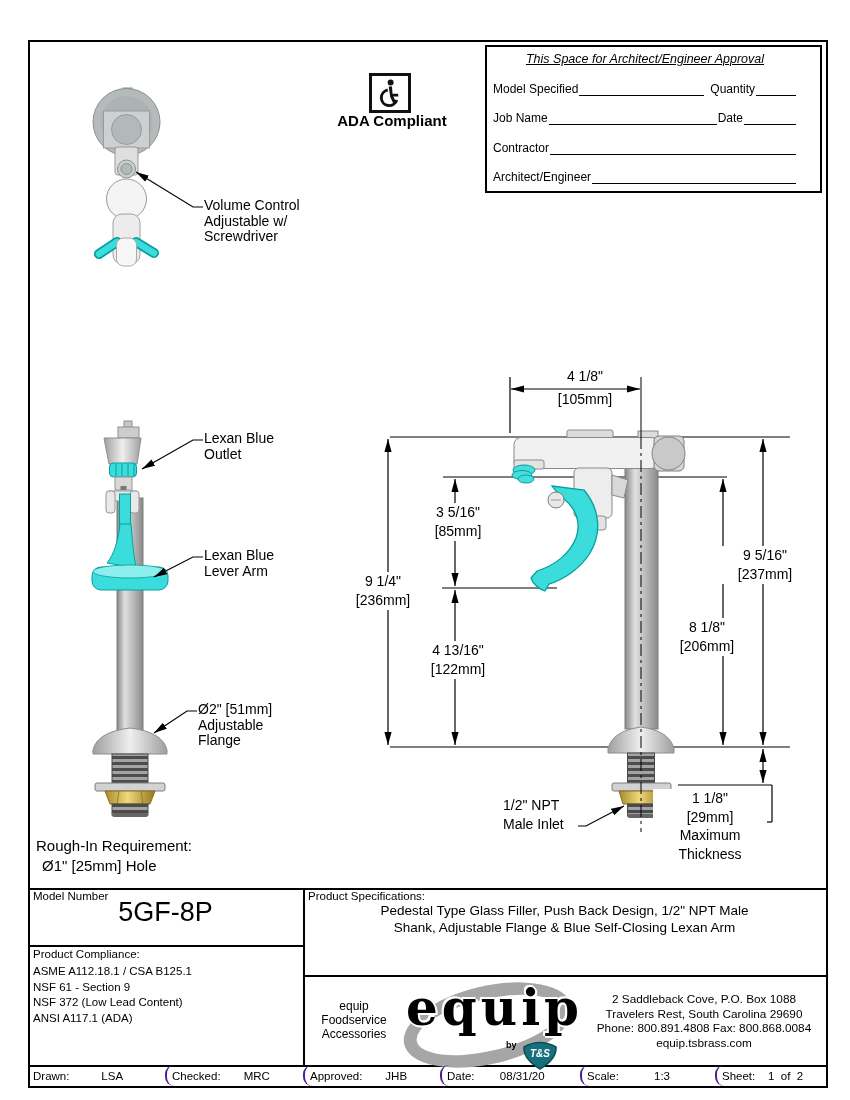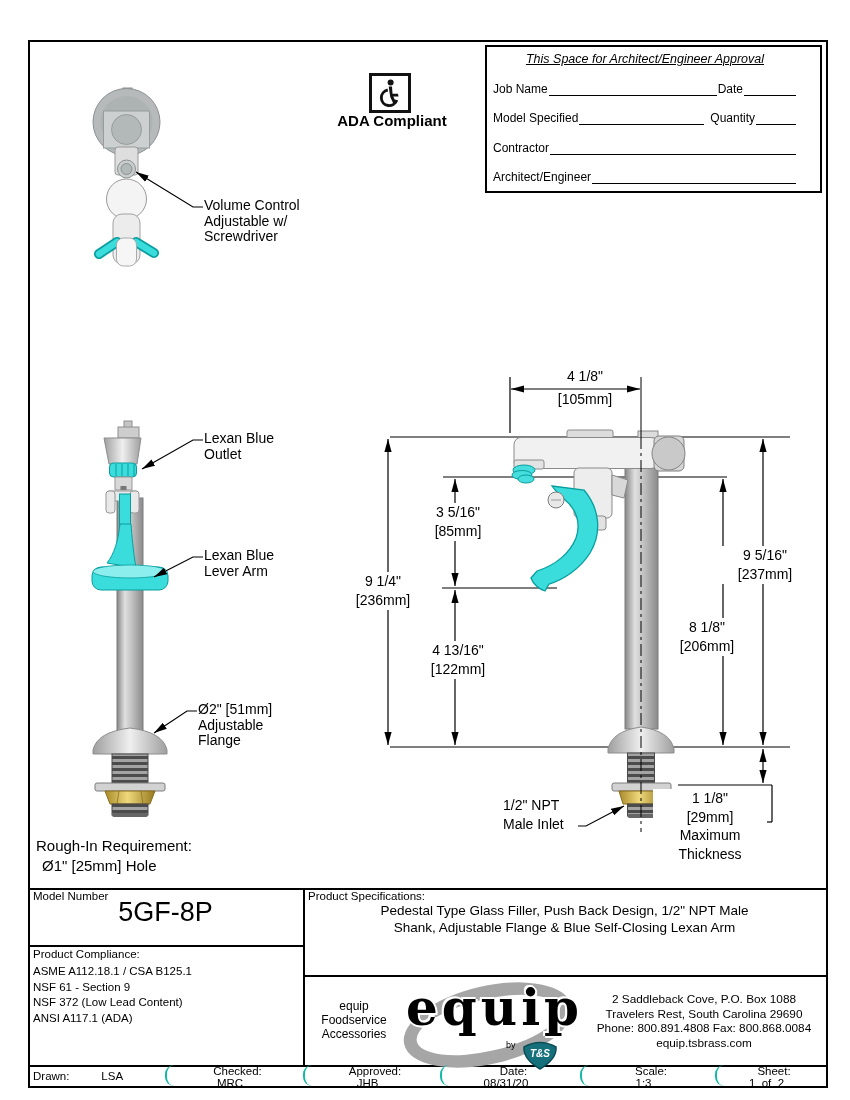--- a/index.html
+++ b/index.html
@@ -26,25 +26,25 @@
   .roughin{font-size:15px;line-height:19.5px;}
   
   .tb-label{font-size:11.5px;}
   .model-number{left:28px;top:897px;width:275px;text-align:center;font-size:27px;}
   .compliance{left:33px;top:964px;font-size:11.5px;line-height:15.5px;}
   .specs{left:303px;top:902px;width:523px;text-align:center;font-size:13.5px;line-height:17px;}
   .equip-small{left:306px;top:999px;width:96px;text-align:center;font-size:12px;line-height:14px;}
   .swoosh{left:402px;top:986px;width:146px;height:52px;border:13px solid #a6a6a6;border-radius:50%;transform:rotate(-13deg);}
   .logo-text{left:406px;top:978px;font-family:"DejaVu Serif",serif;font-weight:bold;font-size:50px;letter-spacing:4px;
              text-shadow:2px 0 0 #fff,-2px 0 0 #fff,0 2px 0 #fff,0 -2px 0 #fff,2px 2px 0 #fff,-2px -2px 0 #fff;}
-  .by-label{left:506px;top:1040px;font-size:9px;font-weight:normal;}
+  .by-label{left:506px;top:1040px;font-size:9px;font-weight:bold;}
   .address{left:582px;top:992px;width:244px;text-align:center;font-size:11.8px;line-height:14.5px;}
   .footer{left:28px;top:1065px;width:798px;height:21px;display:flex;box-sizing:border-box;}
   .fcell{display:flex;align-items:center;font-size:11.5px;box-sizing:border-box;height:100%;border-radius:9px;}
-  .fcell+.fcell{border-left:2px solid #14b8a6;flex-direction:column;}
+  .fcell+.fcell{border-left:2px solid #4c1d95;}
   .fcell .lbl{padding-left:5px;white-space:nowrap;}
   .fcell .val{flex:1;text-align:center;padding-right:10px;white-space:pre;}
 </style>
 </head>
 <body>
 
 <div class="abs sheet-border"></div>
 
 <svg class="abs" style="left:0;top:0" width="850" height="1100">
   <defs>
@@ -173,30 +173,30 @@
     <polyline points="197,711 187,711 154,733" marker-end="url(#mE)"></polyline>
     <polyline points="578,826 586,826 624,806" marker-end="url(#mE)"></polyline>
     <line x1="641" y1="377" x2="641" y2="437" stroke-width="1"></line>
     <line x1="641" y1="437" x2="641" y2="832" stroke-width="1" stroke-dasharray="12 4 3 4"></line>
   </g>
 </svg>
 
 <div class="abs approval">
   <div class="approval-title">This Space for Architect/Engineer Approval</div>
   <div class="aprow">
+    <span>Model Specified</span>
+      <span class="fill"></span>
+    <span style="margin-left:5px">Quantity</span>
+      <span class="fill-fixed" style="width:40px"></span>
+  </div>
+  <div class="aprow">
     <span>Job Name</span>
       <span class="fill"></span>
     <span>Date</span>
       <span class="fill-fixed" style="width:52px"></span>
-  </div>
-  <div class="aprow">
-    <span>Model Specified</span>
-      <span class="fill"></span>
-    <span style="margin-left:5px">Quantity</span>
-      <span class="fill-fixed" style="width:40px"></span>
   </div>
   <div class="aprow">
     <span>Contractor</span>
       <span class="fill"></span>
   </div>
   <div class="aprow">
     <span>Architect/Engineer</span>
       <span class="fill"></span>
   </div>
 </div>

